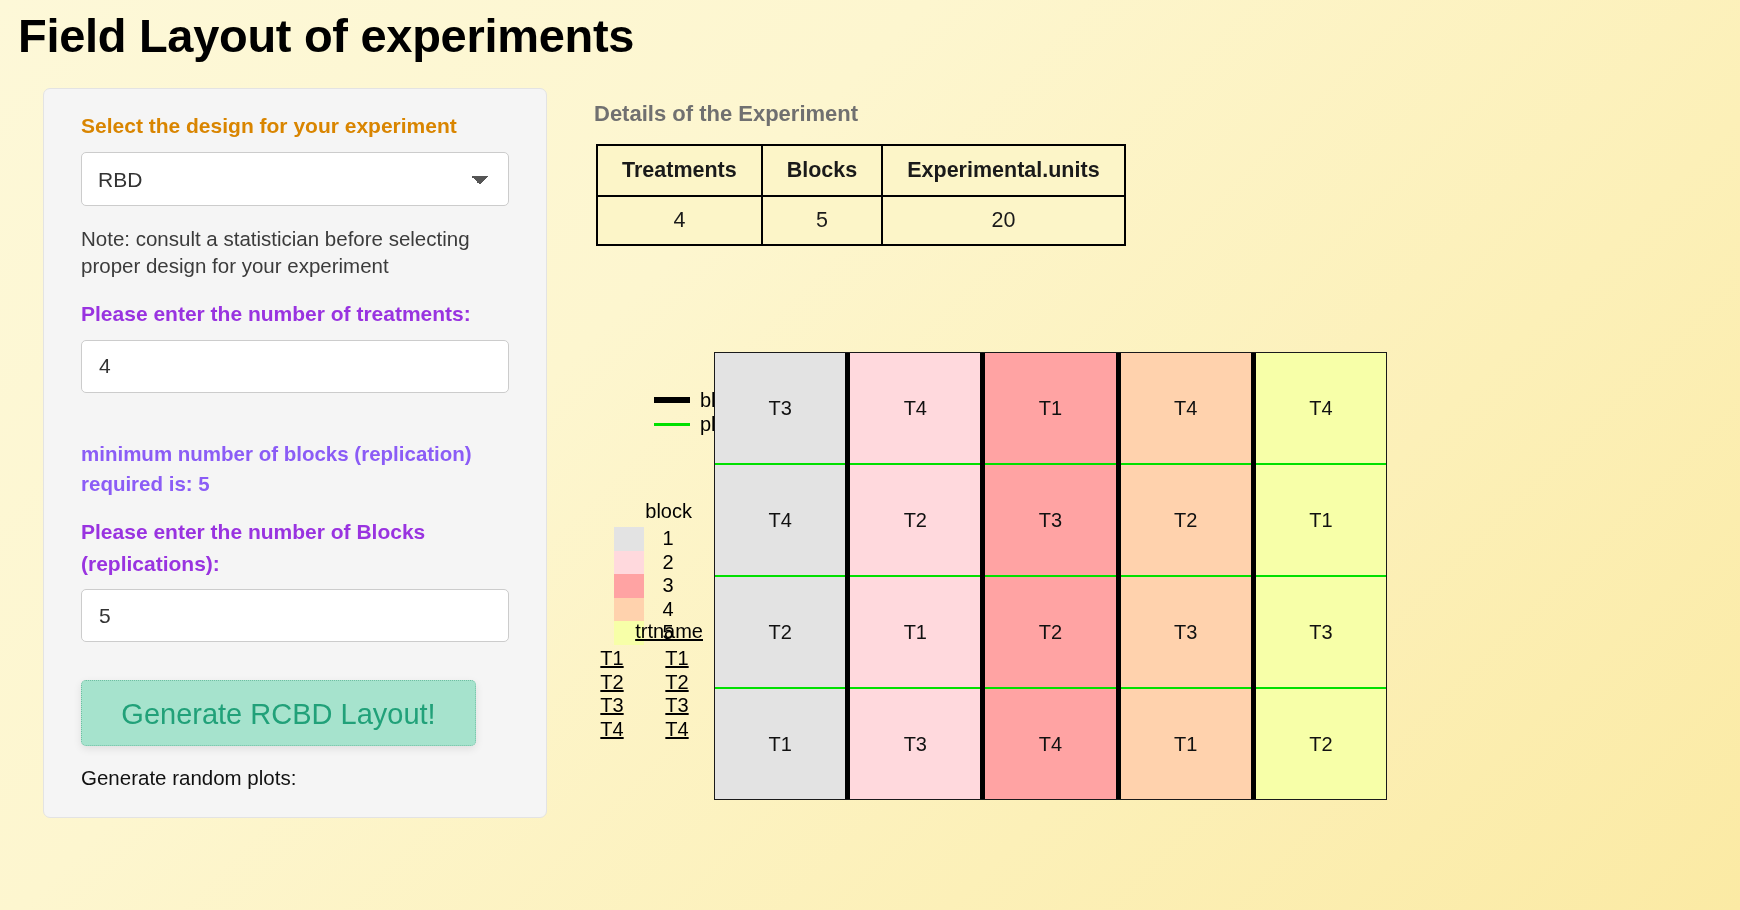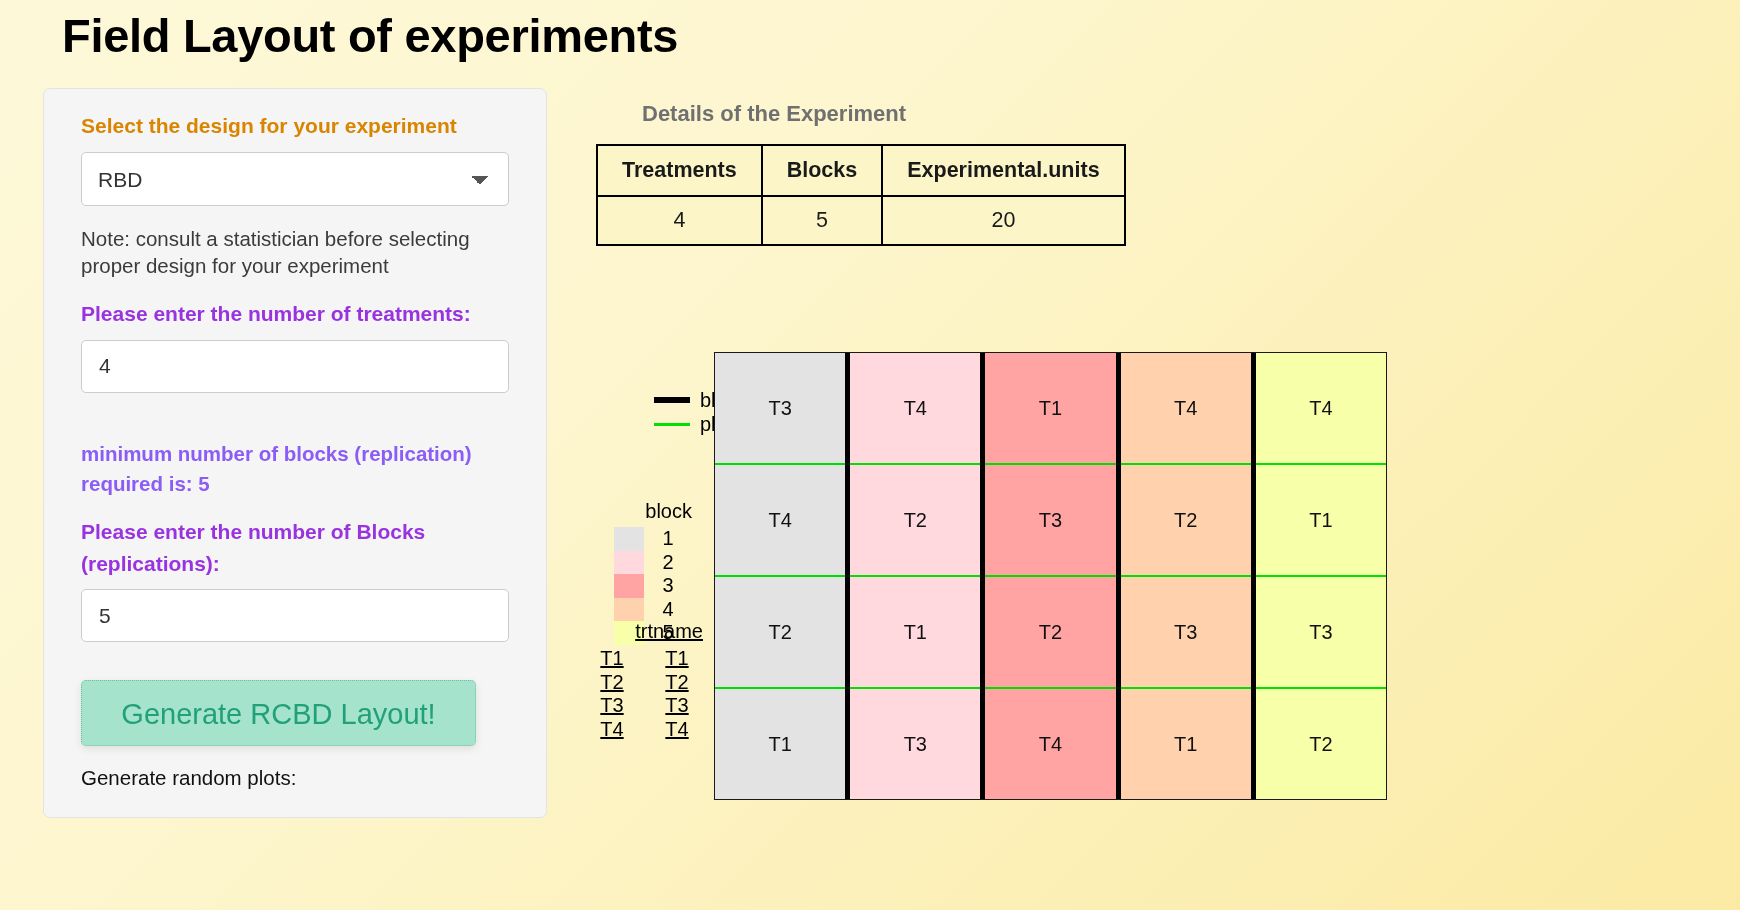--- a/index.html
+++ b/index.html
@@ -18,21 +18,20 @@
   
   #page-title {
     position: absolute;
     left: 18px;
     top: 8px;
     font-size: 47px;
     font-weight: bold;
     color: #000000;
     letter-spacing: -0.3px;
     white-space: nowrap;
-    margin-left: 44px;
   }
 
   
   #control-panel {
     position: absolute;
     left: 43px;
     top: 88px;
     width: 504px;
     height: 730px;
     background: #f5f5f5;
@@ -130,21 +129,20 @@
   }
 
   
   #details-heading {
     position: absolute;
     left: 594px;
     top: 101px;
     font-size: 22px;
     font-weight: bold;
     color: #707070;
-    margin-left: 48px;
   }
   #details-table {
     position: absolute;
     left: 596px;
     top: 144px;
     border-collapse: collapse;
     background: #fdba74;
   }
   #details-table th,
   #details-table td {

